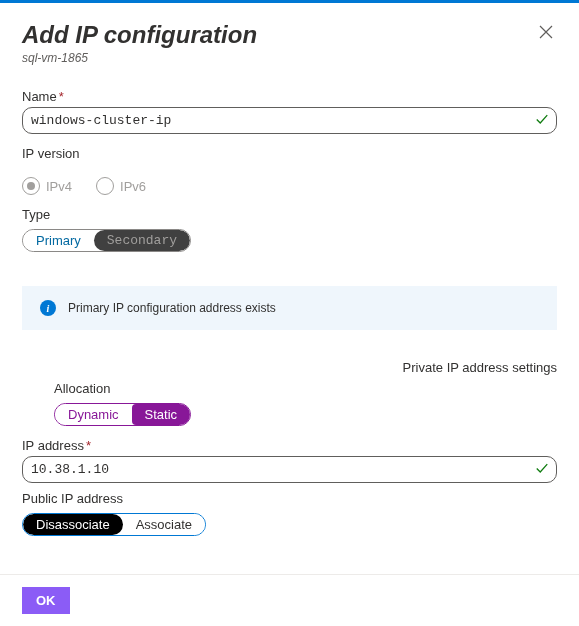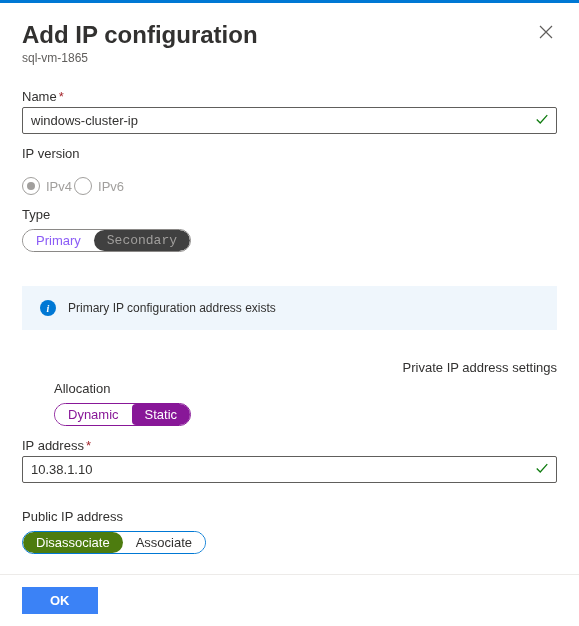--- a/index.html
+++ b/index.html
@@ -17,20 +17,21 @@
       position: relative;
       border-top: 3px solid #0078d4;
     }
     .panel {
       padding: 18px 22px;
     }
     .header {
       display: flex;
       justify-content: space-between;
       align-items: flex-start;
+      font-style: italic;
     }
     .title-block h1 {
       font-size: 24px;
       font-weight: 600;
       color: #323130;
     }
     .subtitle {
       font-size: 12px;
       color: #605e5c;
       margin-top: 2px;
@@ -39,59 +40,59 @@
       cursor: pointer;
       padding: 4px;
     }
     .close-icon svg {
       width: 14px;
       height: 14px;
       stroke: #605e5c;
       stroke-width: 1.2;
     }
     .field-group {
-      margin-top: 26px;
+      margin-top: 8px;
     }
     .label {
       font-size: 13px;
       color: #323130;
       margin-bottom: 3px;
       display: block;
     }
     .required {
       color: #a4262c;
       margin-left: 2px;
     }
     .text-input-wrap {
       position: relative;
       margin-top: 2px;
     }
     .text-input {
       width: 100%;
       border: 1px solid #605e5c;
-      border-radius: 2px;
+      border-radius: 10px;
       padding: 5px 28px 5px 8px;
       font-size: 13px;
-      font-family: Liberation Sans, sans-serif;
+      font-family: Liberation Mono, monospace;
       color: #323130;
       outline: none;
     }
     .valid-icon {
       position: absolute;
       right: 8px;
       top: 50%;
       transform: translateY(-50%);
     }
     .valid-icon svg {
       width: 14px;
       height: 14px;
     }
     .radio-row {
       display: flex;
-      gap: 2px;
+      gap: 24px;
       margin-top: 16px;
     }
     .radio-item {
       display: flex;
       align-items: center;
       gap: 6px;
       color: #a19f9d;
       font-size: 13px;
     }
     .radio-circle {
@@ -117,30 +118,30 @@
       margin-top: 4px;
     }
     .pill-option {
       padding: 3px 13px;
       font-size: 13px;
       cursor: pointer;
       background: #ffffff;
       color: #323130;
     }
     .pill-disabled {
-      color: #8b5cf6;
+      color: #0369a1;
       cursor: default;
     }
     .pill-selected-purple {
       background: #881798;
       color: #ffffff;
       border-radius: 4px;
     }
     .pill-selected-blue {
-      background: #4d7c0f;
+      background: #000000;
       color: #ffffff;
       border-radius: 18px;
     }
     .pill-disabled-bg {
       background: #404040;
       color: #a19f9d;
       border-radius: 18px;
       font-family: Liberation Mono, monospace;
     }
     .infobox {
@@ -176,24 +177,24 @@
     }
     .footer {
       position: absolute;
       bottom: 0;
       left: 0;
       right: 0;
       border-top: 1px solid #edebe9;
       padding: 12px 22px;
     }
     .primary-btn {
-      background: #3b82f6;
+      background: #8b5cf6;
       color: #ffffff;
       border: none;
-      padding: 6px 28px;
+      padding: 6px 14px;
       font-size: 13px;
       font-weight: 600;
       cursor: pointer;
       font-family: inherit;
     }
     .field-group.tight {
       margin-top: 12px;
     }
     .field-group.first {
       margin-top: 24px;

